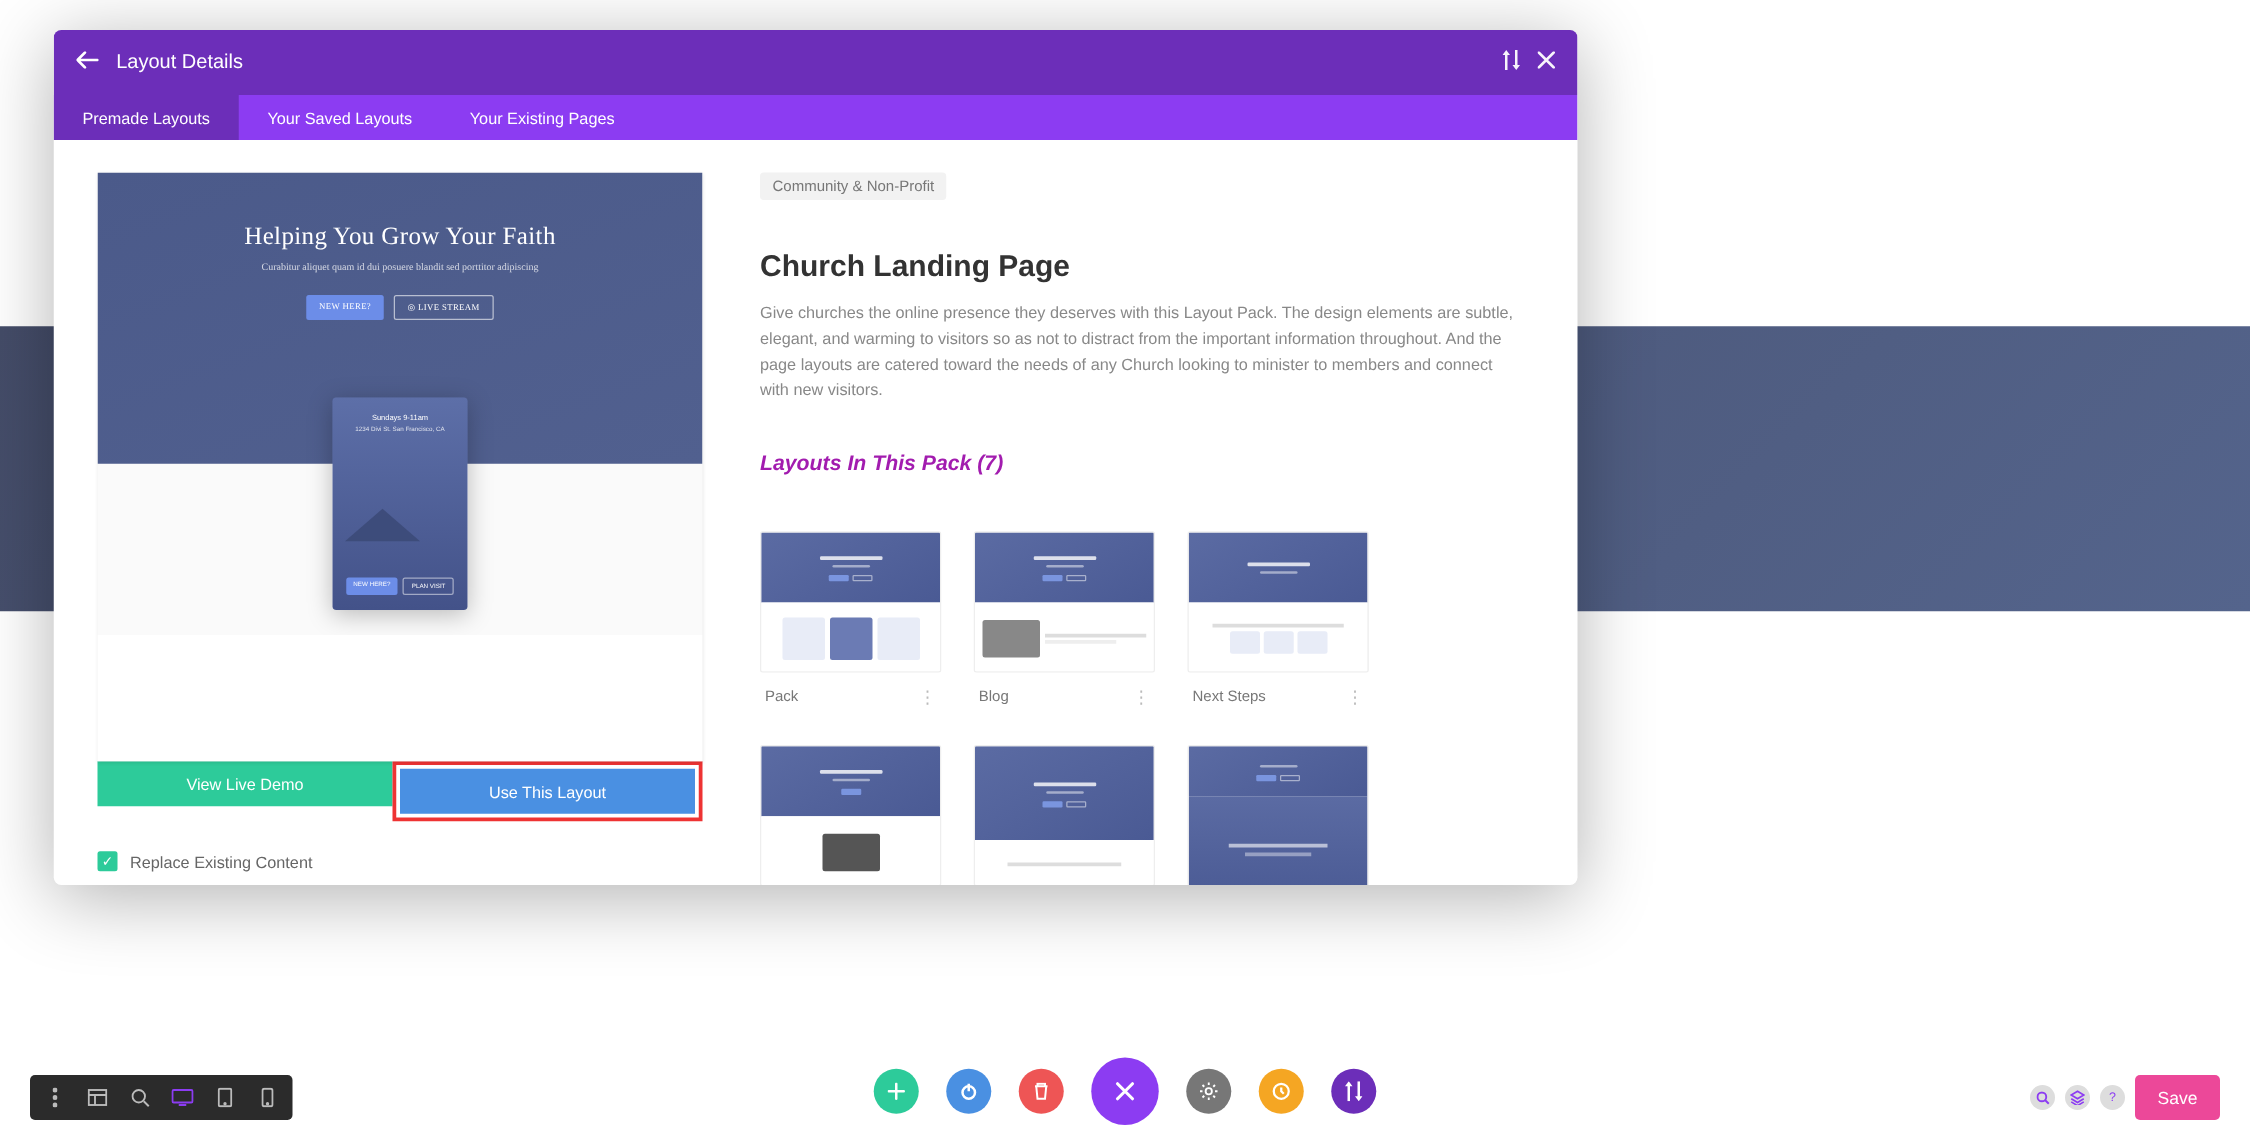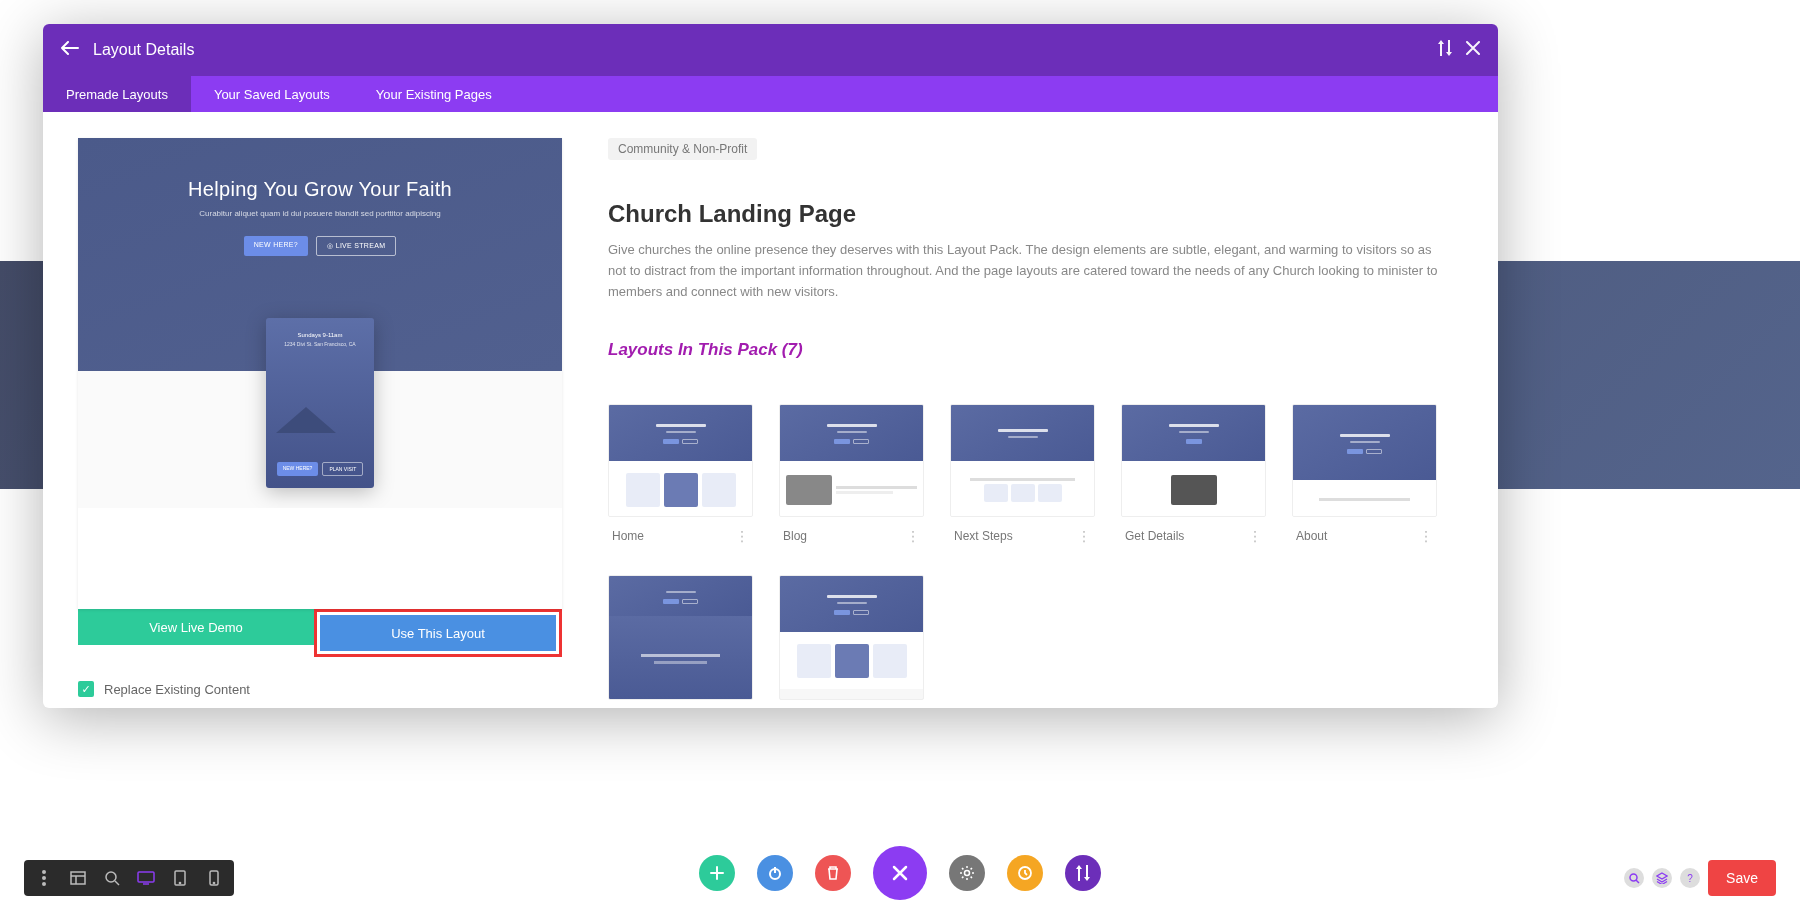--- a/index.html
+++ b/index.html
@@ -9,21 +9,21 @@
   .bg-hero {
     position: absolute; top: 261px; left: 0; right: 0; height: 228px;
     background: linear-gradient(135deg,#444c68,#54648c);
   }
 
   
   .modal {
     position: absolute; left: 43px; top: 24px; right: 302px; height: 684px;
     background: #fff; border-radius: 6px; box-shadow: 0 10px 60px rgba(0,0,0,.3);
     display: flex; flex-direction: column; overflow: hidden;
-    width: 1455px;
+    width: 1219px;
   }
   .modal-header {
     background: #6c2eb9; color: #fff; height: 52px; display: flex; align-items: center;
     padding: 0 18px; font-size: 16px;
   }
   .modal-header .back { margin-right: 14px; cursor: pointer; }
   .modal-header .title { flex: 1; }
   .modal-header .hicon { margin-left: 14px; cursor: pointer; opacity: .95; }
   .modal-tabs {
     background: #8c3cf2; height: 36px; display: flex; color: #fff; font-size: 13px;
@@ -40,21 +40,21 @@
   
   .left-col {
     width: 525px; padding: 26px 0 0 35px; display: flex; flex-direction: column;
   }
   .preview-box {
     width: 484px; height: 471px; position: relative; overflow: hidden;
     background: #fafafa; box-shadow: 0 1px 3px rgba(0,0,0,.1);
   }
   .preview-hero {
     height: 233px; background: linear-gradient(160deg,#4b5a8a,#51608f);
-    color: #fff; text-align: center; padding-top: 40px;
+    color: #fff; text-align: center; padding-top: 40px; font-family: Liberation Serif, serif;
   }
   .preview-hero h2 { font-size: 20px; font-weight: 400; letter-spacing: .3px; }
   .preview-hero p { font-size: 8px; opacity: .75; margin-top: 8px; }
   .preview-hero .btns { margin-top: 18px; display: flex; justify-content: center; gap: 8px; }
   .preview-hero .btn {
     font-size: 7px; padding: 5px 10px; border-radius: 2px;
     background: #6c8de8; color: #fff; letter-spacing: .3px;
   }
   .preview-hero .btn.outline { background: transparent; border: 1px solid rgba(255,255,255,.6); }
   .preview-card {
@@ -203,21 +203,21 @@
   .circle.c-purple { background: #6c2eb9; }
 
   .bottom-right {
     position: absolute; right: 24px; bottom: 21px; display: flex; align-items: center; gap: 8px;
   }
   .pill-icon {
     width: 20px; height: 20px; border-radius: 50%; background: #ddd; color: #8c3cf2;
     display: flex; align-items: center; justify-content: center; font-size: 10px; cursor: pointer;
   }
   .save-btn {
-    background: #ef4444; color: #fff; font-size: 14px; padding: 10px 18px;
+    background: #ec4899; color: #fff; font-size: 14px; padding: 10px 18px;
     border-radius: 4px; cursor: pointer;
   }
 </style>
 </head>
 <body>
 
 <div class="bg-hero"></div>
 
 <div class="modal">
 
@@ -307,21 +307,21 @@
                   <span class="o"></span>
                 </div>
               </div>
               <div class="tbody">
                 <div class="sq"></div>
                 <div class="sq dk"></div>
                 <div class="sq"></div>
               </div>
             </div>
           <div class="pack-foot">
-              <span>Home</span>
+              <span>Pack</span>
               <span class="dots">⋮</span>
             </div>
         </div>
 
         <div class="pack-item">
           <div class="thumb">
               <div class="thero">
                 <div class="bar"></div>
                 <div class="bar sm"></div>
                 <div class="pill">

